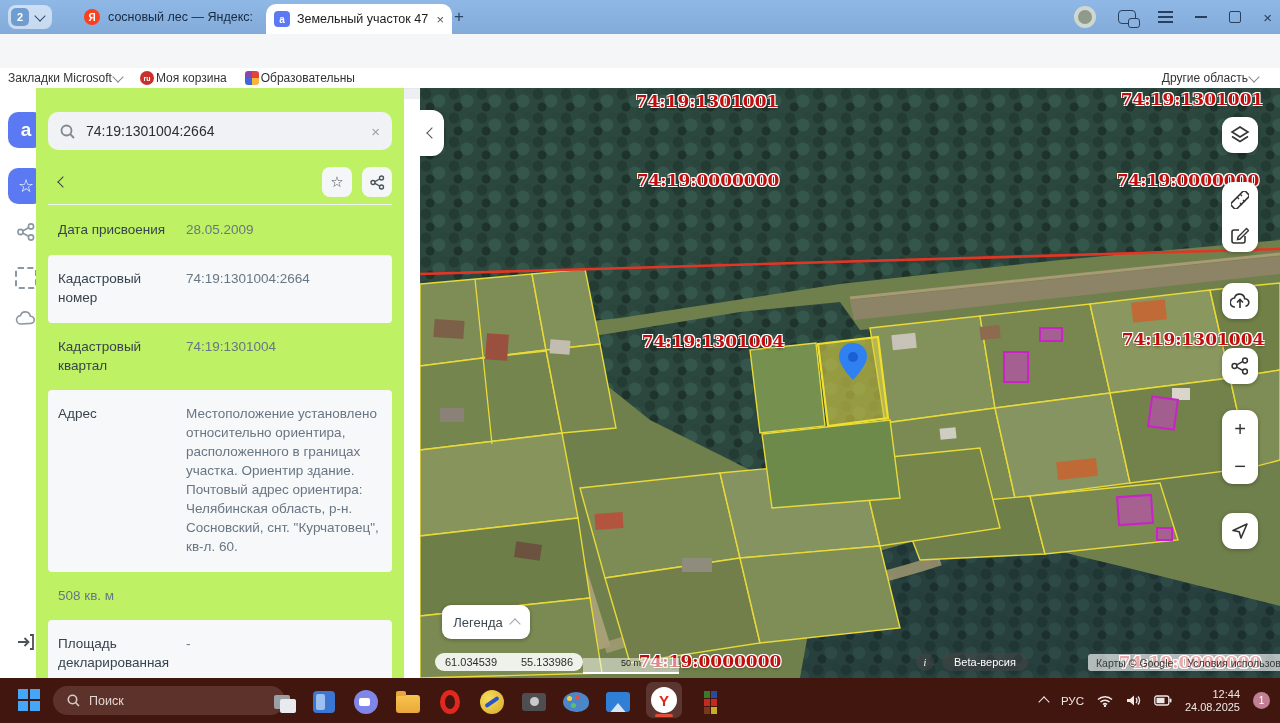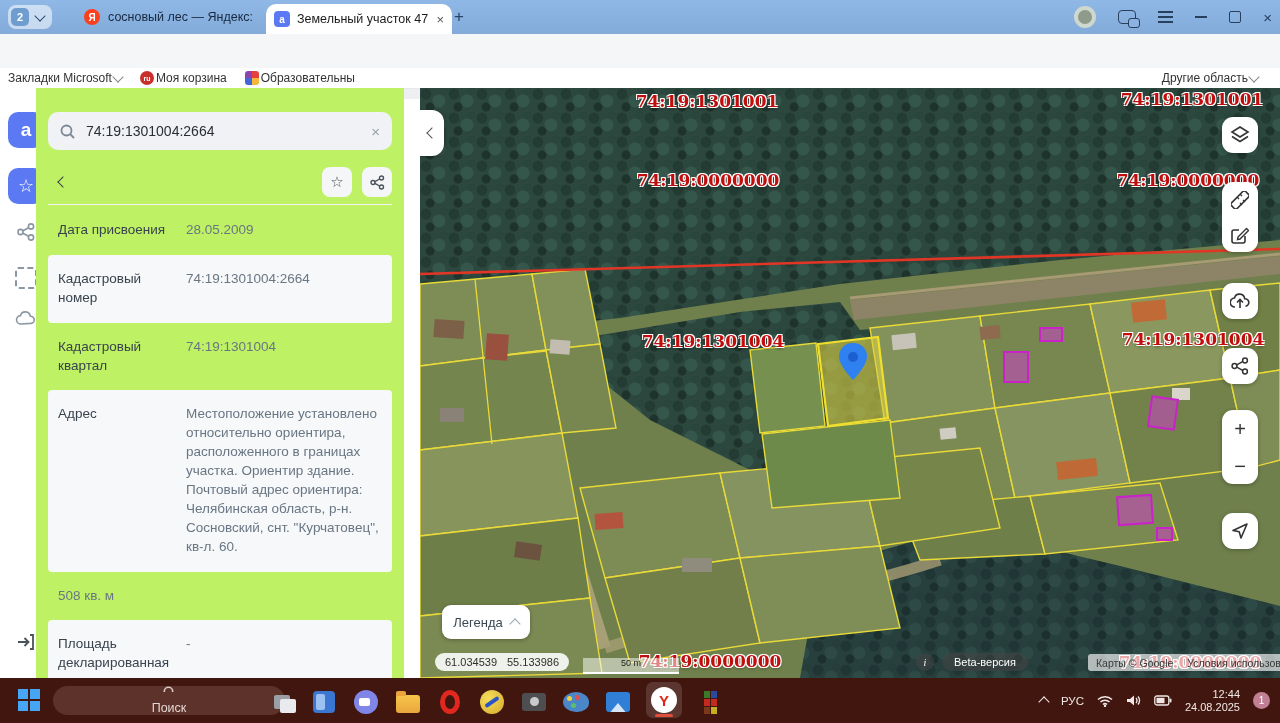--- a/index.html
+++ b/index.html
@@ -77,31 +77,31 @@
   #map{left:420px;top:88px;width:860px;height:590px;overflow:hidden;background:#2c473e;}
   #mapsvg{position:absolute;left:0;top:0;}
   .maplbl{position:absolute;transform:translateX(-50%);font-family:"DejaVu Serif","Liberation Serif",serif;font-weight:bold;font-size:17px;color:#c20d0d;white-space:nowrap;
     text-shadow:-1px -1px 0 #fff,1px -1px 0 #fff,-1px 1px 0 #fff,1px 1px 0 #fff,0 2px 3px rgba(0,0,0,.4);}
   #collapse{left:0;top:22px;width:24px;height:46px;background:#fff;border-radius:0 12px 12px 0;box-shadow:1px 1px 3px rgba(0,0,0,.25);display:flex;align-items:center;justify-content:center;color:#555;}
   .mbtn{right:22px;width:36px;height:36px;background:#fff;border-radius:11px;box-shadow:0 1px 4px rgba(0,0,0,.3);display:flex;align-items:center;justify-content:center;color:#333;}
   .mpill{right:22px;width:36px;background:#fff;border-radius:11px;box-shadow:0 1px 4px rgba(0,0,0,.3);display:flex;flex-direction:column;align-items:center;justify-content:space-around;color:#333;}
   .zbtn{font-size:20px;color:#333;line-height:1;width:100%;text-align:center;}
   #legend{left:22px;top:517px;width:88px;height:34px;background:#fff;border-radius:9px;box-shadow:0 1px 4px rgba(0,0,0,.3);gap:8px;justify-content:center;font-size:13px;color:#3c4750;}
   #legend .chev{color:#9aa5b0;}
-  #coords{left:15px;top:565px;height:18px;border-radius:9px;background:rgba(252,252,252,.9);padding:0 10px;gap:10px;font-size:11px;color:#2e2e2e;}
+  #coords{left:15px;top:565px;height:18px;border-radius:9px;background:rgba(252,252,252,.9);padding:0 10px;gap:24px;font-size:11px;color:#2e2e2e;}
   #scalebar{left:163px;top:570px;width:96px;height:14px;background:rgba(255,255,255,.5);border-bottom:2px solid #fff;font-size:9px;color:#1c1c1c;display:flex;align-items:flex-start;justify-content:center;}
   #infocirc{left:496px;top:565px;width:18px;height:18px;border-radius:50%;background:rgba(70,70,70,.55);color:#fff;font-size:10px;display:flex;align-items:center;justify-content:center;font-family:"Liberation Serif",serif;font-style:italic;}
   #betapill{left:522px;top:565px;height:18px;border-radius:9px;background:rgba(70,70,70,.55);color:#fff;font-size:11px;padding:0 12px;display:flex;align-items:center;}
   #attrib{left:668px;top:566px;height:17px;border-radius:3px;background:rgba(255,255,255,.65);color:#3a3a3a;font-size:10.5px;padding:0 8px;gap:14px;display:flex;align-items:center;white-space:nowrap;}
 
   
   #taskbar{left:0;top:678px;width:1280px;height:45px;background:#41160f;}
   .winflag{left:18px;top:11px;display:grid;grid-template-columns:10px 10px;grid-template-rows:10px 10px;gap:2px;}
   .winflag span{background:#46a6f5;}
-  #tbsearch{left:53px;top:8px;width:204px;height:29px;border-radius:15px;background:#5c322a;color:#e3d6d2;font-size:12.5px;gap:9px;padding:0 14px;flex-direction:column;}
+  #tbsearch{left:53px;top:8px;width:204px;height:29px;border-radius:15px;background:#5c322a;color:#e3d6d2;font-size:12.5px;gap:9px;padding:0 14px;}
   .tbicons{left:268px;top:8px;gap:14px;}
   .tic{width:28px;height:28px;display:flex;align-items:center;justify-content:center;position:relative;}
   .ic-taskview{width:16px;height:14px;background:#9aa0a6;border-radius:2px;position:relative;}
   .ic-taskview:after{content:"";position:absolute;left:6px;top:4px;width:16px;height:14px;background:#e8eaed;border-radius:2px;}
   .ic-widgets{width:22px;height:22px;border-radius:4px;background:#3b77d2;position:relative;}
   .ic-widgets:after{content:"";position:absolute;left:3px;top:3px;width:9px;height:16px;background:#9cc0ef;border-radius:2px;}
   .ic-chat{width:24px;height:24px;border-radius:50%;background:#8086e8;position:relative;}
   .ic-chat:after{content:"";position:absolute;left:5px;top:8px;width:11px;height:8px;background:#fff;border-radius:2px;}
   .ic-folder{width:24px;height:18px;background:linear-gradient(#f6c64c,#eaa63c);border-radius:2px 3px 3px 3px;position:relative;margin-top:4px;}
   .ic-folder:before{content:"";position:absolute;left:0;top:-4px;width:10px;height:5px;background:#eaa63c;border-radius:2px 2px 0 0;}

